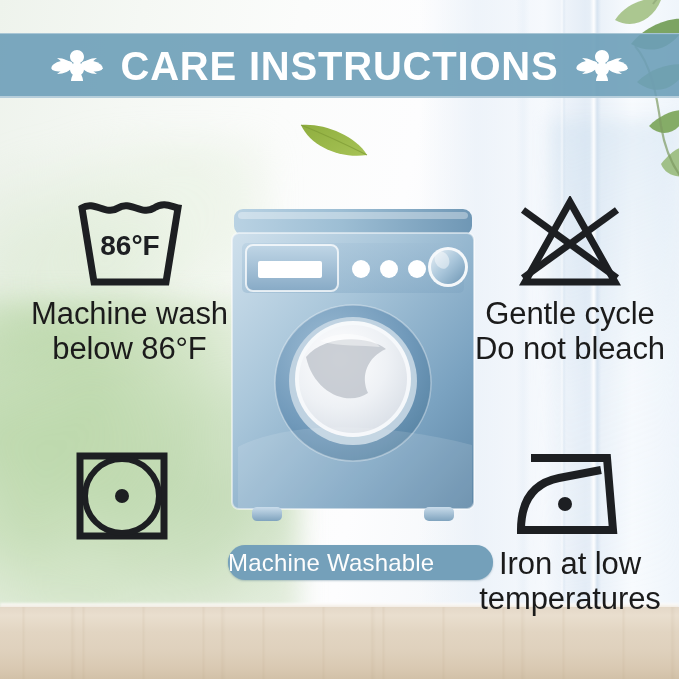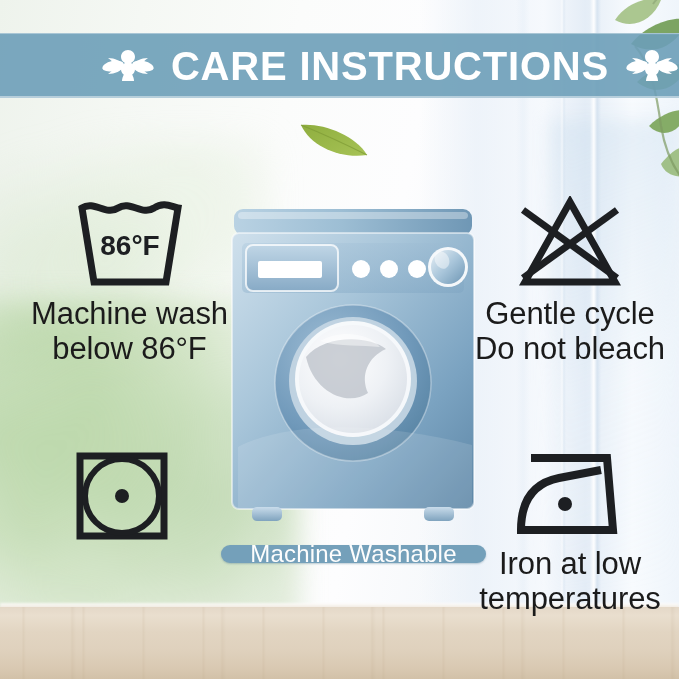--- a/index.html
+++ b/index.html
@@ -56,21 +56,21 @@
   
   .leaf-cluster{position:absolute;right:-8px;top:-14px;width:130px;height:215px;}
   .floating-leaf{position:absolute;left:297px;top:119px;width:74px;height:42px;}
 
   
   .banner{position:absolute;left:0;top:33px;width:679px;height:65px;
     background:rgba(109,159,184,.90);
     box-shadow:0 1px 0 rgba(255,255,255,.35) inset;}
   .banner-hairline-top{position:absolute;left:0;top:33px;width:679px;height:2px;background:rgba(255,255,255,.55);}
   .banner-hairline-bot{position:absolute;left:0;top:96px;width:679px;height:2px;background:rgba(255,255,255,.45);}
-  .banner-inner{position:absolute;inset:0;display:flex;align-items:center;justify-content:flex-end;gap:16px;}
+  .banner-inner{position:absolute;inset:0;display:flex;align-items:center;justify-content:center;gap:16px;}
   .banner-title{
     color:#ffffff;font-size:40px;font-weight:bold;letter-spacing:.8px;
     font-family:"Liberation Sans", sans-serif;line-height:1;
     white-space:nowrap;
   }
   .fleur{width:54px;height:40px;flex:none;}
 
   
   .tile{position:absolute;display:flex;flex-direction:column;align-items:center;}
   .tile .glyph{display:block;}
@@ -81,23 +81,23 @@
   }
   #tile-wash{left:22px;top:196px;width:215px;}
   #tile-bleach{left:470px;top:196px;width:200px;}
   #tile-dry{left:22px;top:448px;width:200px;}
   #tile-iron{left:470px;top:448px;width:200px;}
 
   
   .washer{position:absolute;left:228px;top:207px;width:250px;height:330px;}
 
   
-  .badge{position:absolute;left:221px;top:545px;width:265px;height:18px;
+  .badge{position:absolute;left:228px;top:545px;width:265px;height:35px;
     border-radius:17px;background:#74a0ba;
-    display:flex;align-items:center;justify-content:center;
+    display:flex;align-items:center;justify-content:flex-start;
     box-shadow:0 1px 2px rgba(70,110,135,.35);}
   .badge span{color:#fdfdfd;font-size:24px;font-family:"Liberation Sans", sans-serif;letter-spacing:.2px;}
 </style>
 </head>
 <body>
 
 <div id="stage">
 
   <div class="bg-base"></div>
   <div class="bg-bokeh-left2"></div>

